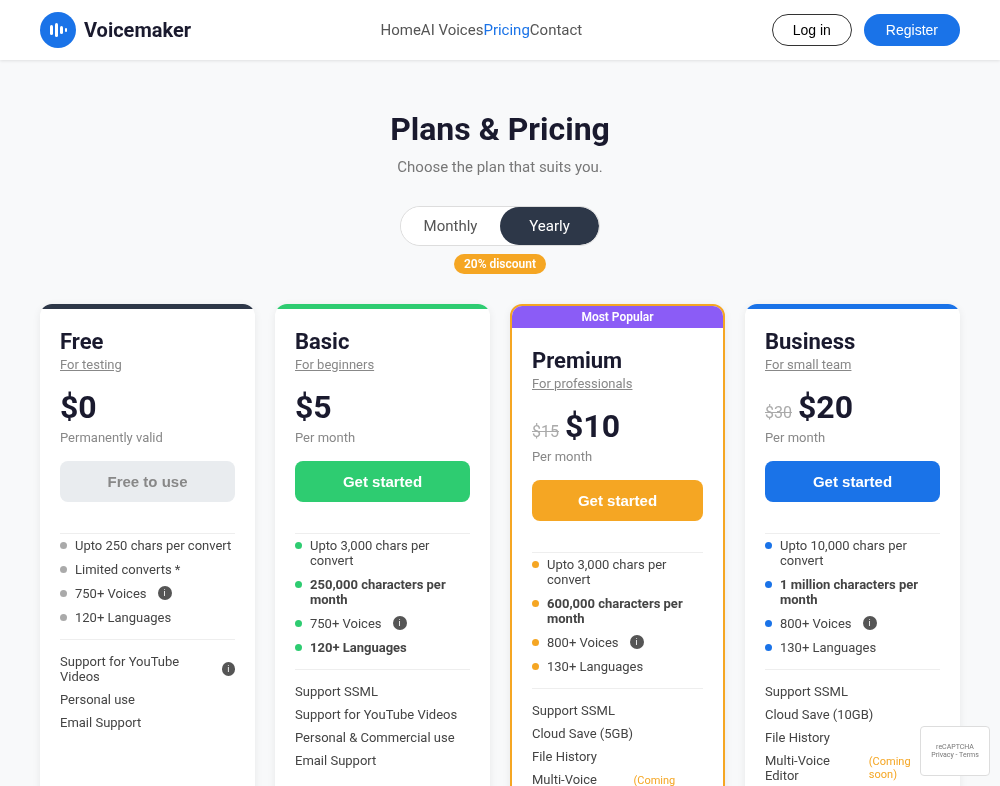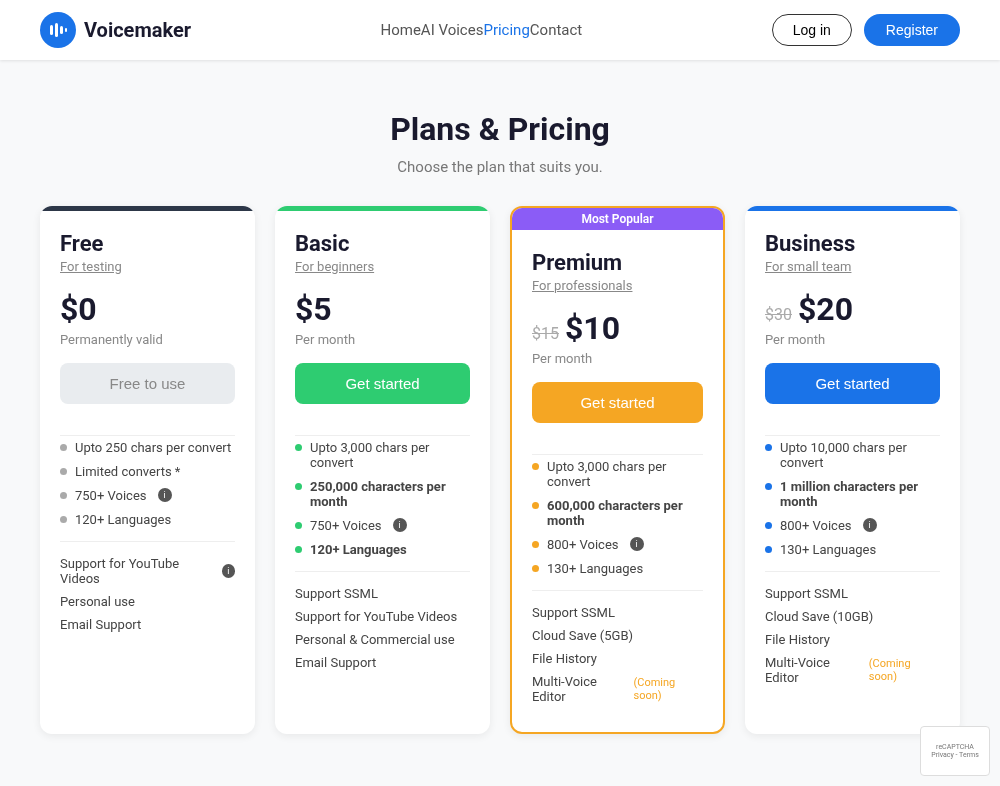--- a/index.html
+++ b/index.html
@@ -40,21 +40,21 @@
     .plan-card.premium { border: 2px solid #f5a623; }
     .popular-badge { background: #8b5cf6; color: white; text-align: center; font-size: 12px; font-weight: 600; padding: 4px 0; }
     .card-body { padding: 20px; }
     .plan-name { font-size: 22px; font-weight: 700; color: #1a1a2e; }
     .plan-desc { font-size: 13px; color: #888; margin-top: 3px; text-decoration: underline; }
     .plan-price { margin: 16px 0 4px; display: flex; align-items: baseline; gap: 6px; }
     .price-original { font-size: 16px; color: #aaa; text-decoration: line-through; }
     .price-main { font-size: 32px; font-weight: 700; color: #1a1a2e; }
     .price-period { font-size: 13px; color: #888; margin-bottom: 16px; }
     
-    .btn-plan { width: 100%; padding: 12px; border-radius: 8px; border: none; font-size: 15px; font-weight: 400; cursor: pointer; }
+    .btn-plan { width: 100%; padding: 12px; border-radius: 8px; border: none; font-size: 15px; font-weight: 700; cursor: pointer; }
     .btn-free { background: #e9ecef; color: #888; }
     .btn-basic { background: #2ecc71; color: white; }
     .btn-premium { background: #f5a623; color: white; }
     .btn-business { background: #1a73e8; color: white; }
 
     .features-section { margin-top: 31px; border-top: 1px solid #eee; padding-top: 4px; }
     .feature-item { display: flex; align-items: flex-start; gap: 8px; margin-bottom: 9px; font-size: 13px; color: #444; }
     .feature-dot { width: 7px; height: 7px; border-radius: 50%; margin-top: 4px; flex-shrink: 0; }
     .dot-gray { background: #aaa; }
     .dot-green { background: #2ecc71; }
@@ -93,20 +93,27 @@
   <div class="nav-buttons">
     <button class="btn-login">Log in</button>
     <button class="btn-register">Register</button>
   </div>
 </header>
 
 <main class="main">
   <h1 class="page-title">Plans &amp; Pricing</h1>
   <p class="page-subtitle">Choose the plan that suits you.</p>
 
+  <div class="toggle-container">
+    <div class="toggle-pill">
+      <div class="toggle-option inactive">Monthly</div>
+      <div class="toggle-option active">Yearly</div>
+    </div>
+    <span class="discount-badge">20% discount</span>
+  </div>
 
   <div class="plans-grid">
 
     <div class="plan-card free">
       <div class="card-top-bar"></div>
       <div class="card-body">
         <div class="plan-name">Free</div>
         <div class="plan-desc">For testing</div>
         <div class="plan-price">
           <span class="price-main">$0</span>

